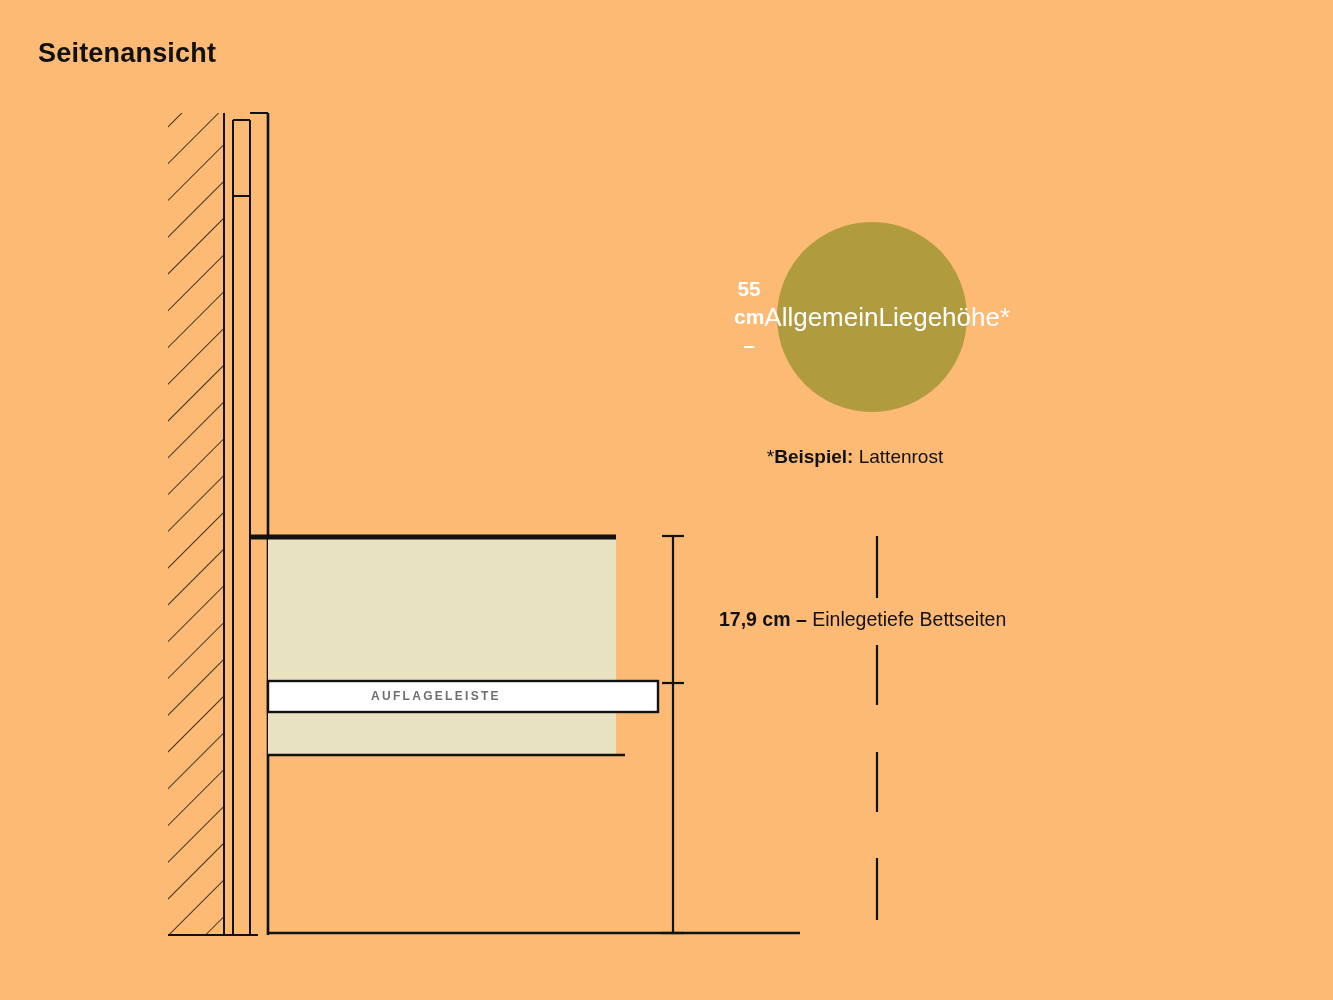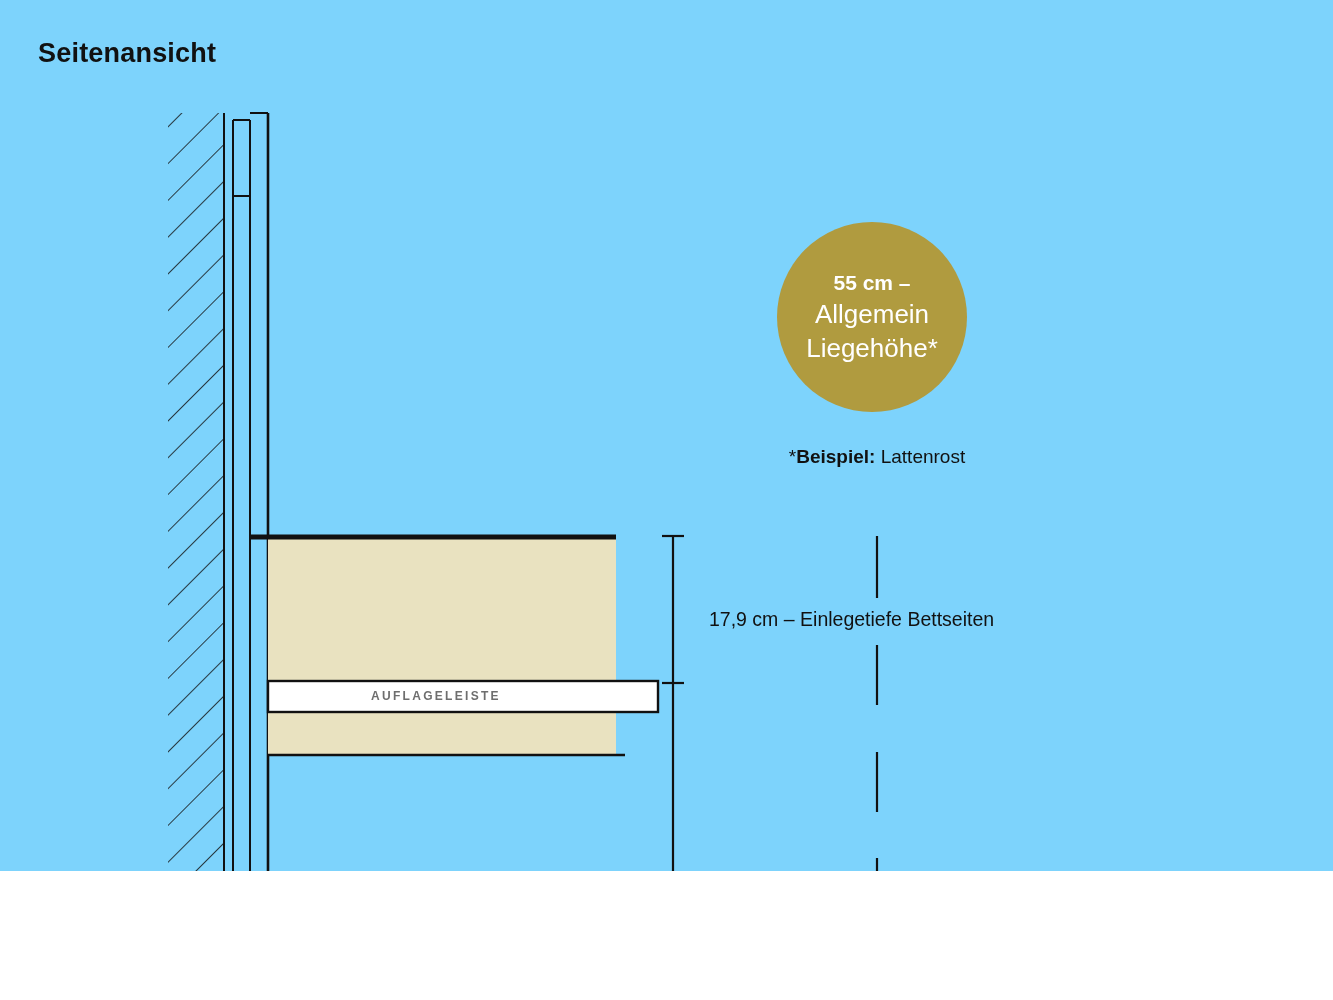--- a/index.html
+++ b/index.html
@@ -7,22 +7,22 @@
     padding: 0;
     background: #ffffff;
   }
   body {
     font-family: "Liberation Sans", sans-serif;
     color: #1a1a1a;
   }
   #stage {
     position: relative;
     width: 1333px;
-    height: 871px;
-    background: #7dd3fc;
+    height: 1000px;
+    background: #fdba74;
     overflow: hidden;
   }
   
   #title {
     position: absolute;
     left: 38px;
     top: 38px;
     font-size: 27px;
     font-weight: bold;
     letter-spacing: 0.2px;
@@ -39,56 +39,56 @@
   
   #gold-circle {
     position: absolute;
     left: 777px;
     top: 222px;
     width: 190px;
     height: 190px;
     border-radius: 50%;
     background: #b09b3f;
     display: flex;
-    flex-direction: column;
+    flex-direction: row;
     align-items: center;
     justify-content: center;
     color: #ffffff;
     text-align: center;
     line-height: 1.32;
   }
   #gold-circle .line1 {
     font-size: 21px;
     font-weight: bold;
   }
   #gold-circle .line2,
   #gold-circle .line3 {
     font-size: 26px;
     font-weight: normal;
   }
   
   #footnote {
     position: absolute;
-    left: 742px;
+    left: 720px;
     top: 443px;
     width: 270px;
     text-align: center;
     font-size: 19px;
     line-height: 1.45;
     color: #111111;
   }
   #footnote .bold { font-weight: bold; }
   
   .dim-label {
     position: absolute;
     font-size: 19.5px;
     color: #111111;
     white-space: nowrap;
   }
-  .dim-label .bold { font-weight: normal; }
+  .dim-label .bold { font-weight: bold; margin-left: 10px; }
   #dim-1 { left: 709px; top: 608px; }
   #dim-2 { left: 716px; top: 822px; }
   
   #auflageleiste-text {
     position: absolute;
     left: 371px;
     top: 689px;
     font-size: 12px;
     font-weight: bold;
     letter-spacing: 2.3px;

